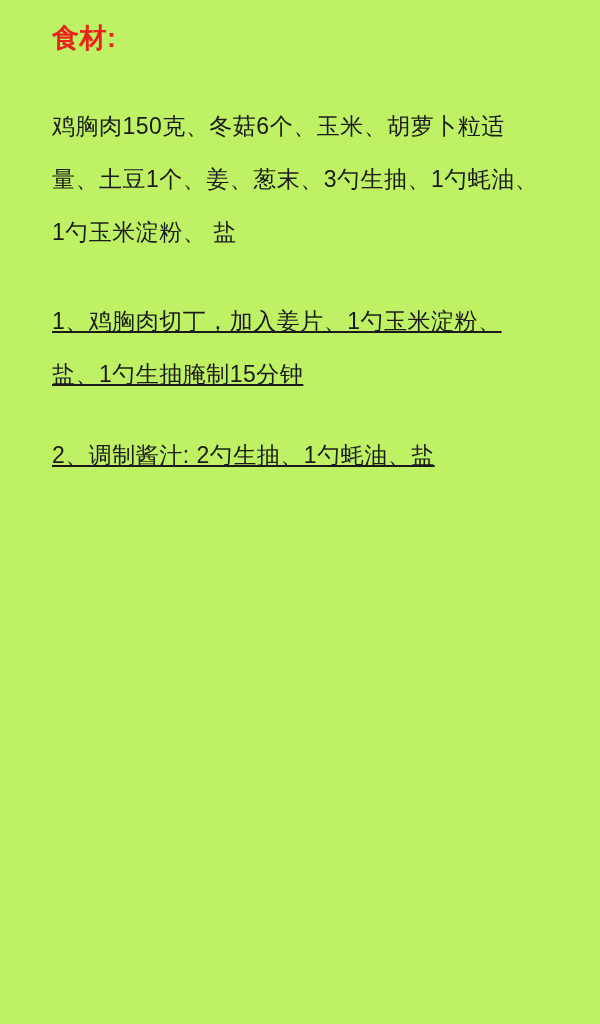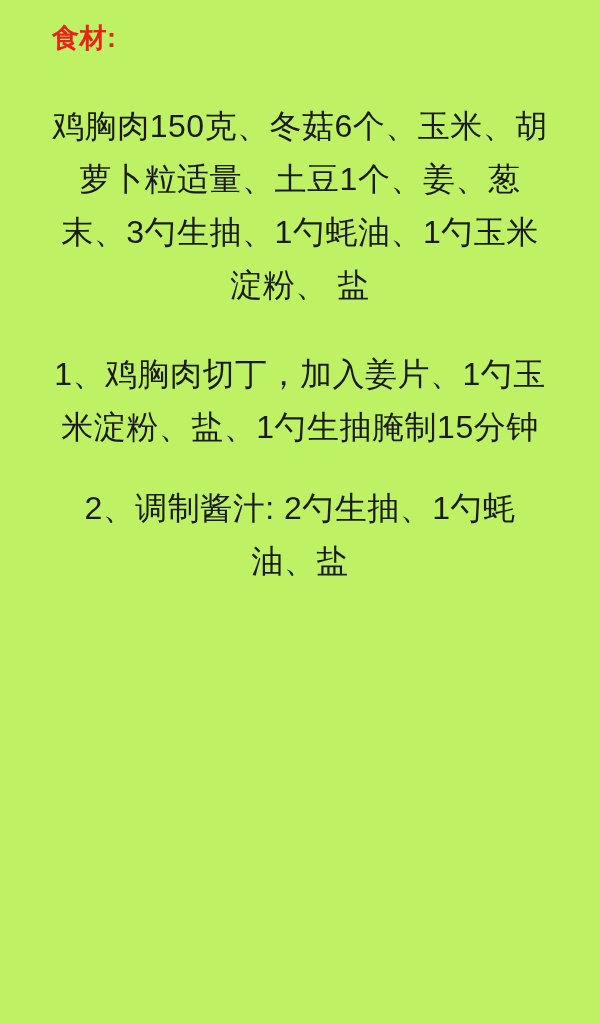--- a/index.html
+++ b/index.html
@@ -30,35 +30,35 @@
     margin: 0;
   }
   .heading-ingredients {
     padding-top: 12px;
   }
   .heading-steps {
     padding-top: 8px;
   }
   .body-text {
     color: #1a1a1a;
-    font-size: 32px;
+    font-size: 23px;
     line-height: 53px;
     letter-spacing: 0.5px;
     margin: 0;
     word-break: break-all;
-    text-align: center;
   }
   .block-ingredients {
     margin-top: 46px;
   }
   .block-steps {
     margin-top: 36px;
   }
   .step {
     margin-bottom: 28px;
+    text-decoration: underline;
   }
   .step:last-child {
     margin-bottom: 0;
   }
 </style>
 </head>
 <body>
 
 <div class="page">
 

